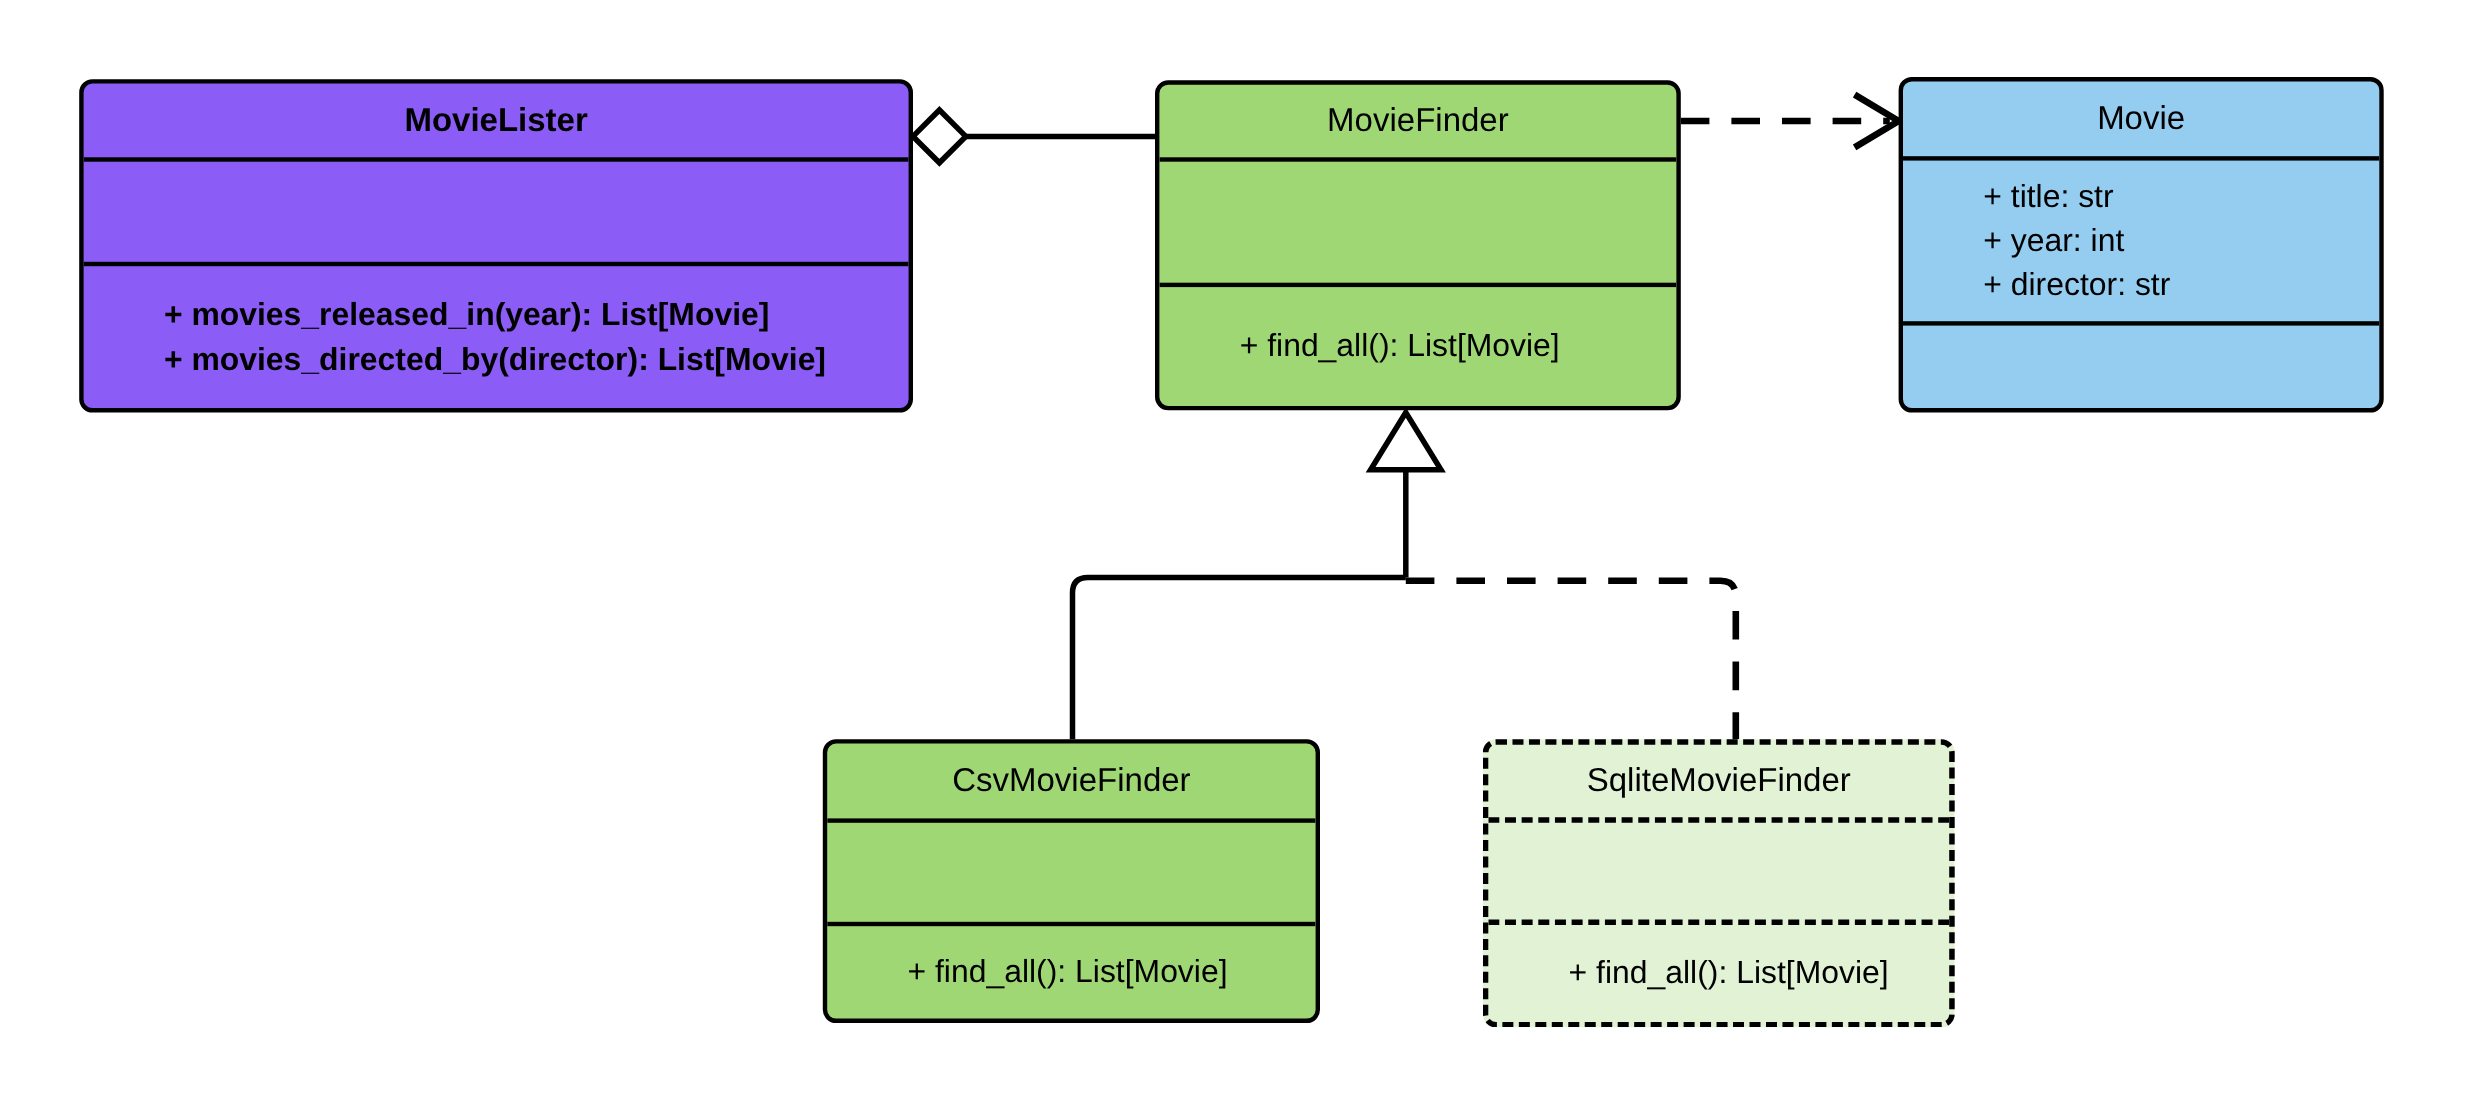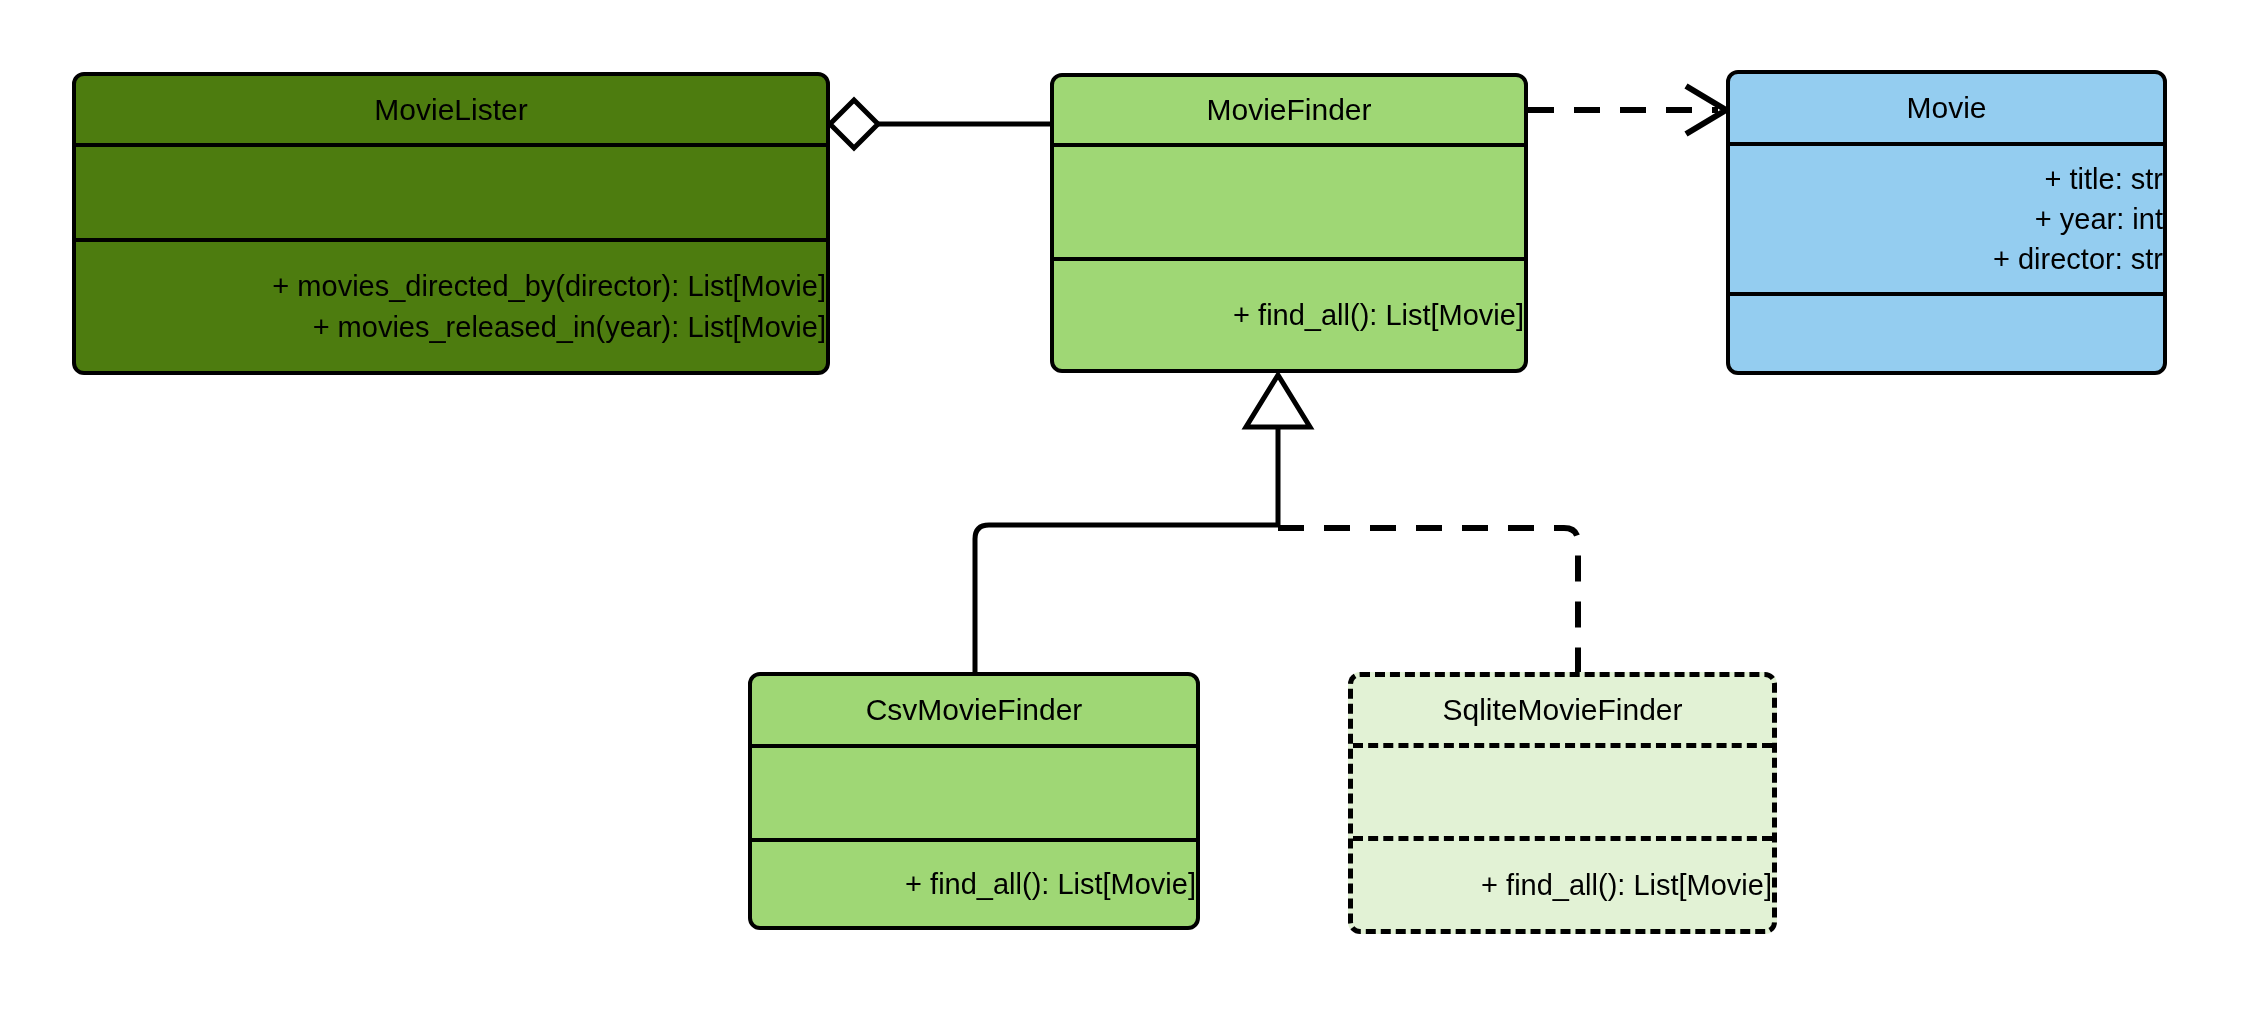--- a/index.html
+++ b/index.html
@@ -40,21 +40,21 @@
     display: flex;
     flex-direction: column;
     justify-content: center;
   }
   .compartment.name-comp {
     align-items: center;
     justify-content: center;
   }
   .compartment.attr-comp,
   .compartment.op-comp {
-    align-items: flex-end;
+    align-items: flex-start;
     justify-content: center;
     padding-left: 32px;
     margin-left: 41px;
   }
   .divider {
     height: 4px;
     background: #000000;
     flex: none;
   }
   .divider.dashed-div {
@@ -100,30 +100,30 @@
 
     <g>
       <path d="M 1278 525 L 989 525 Q 975 525 975 539 L 975 672" fill="none" stroke="#000000" stroke-width="5" stroke-linecap="butt" stroke-linejoin="round"></path>
     </g>
 
     <g>
       <path d="M 1278 528 L 1564 528 Q 1578 528 1578 542 L 1578 672" fill="none" stroke="#000000" stroke-width="6" stroke-dasharray="26,20" stroke-linecap="butt" stroke-linejoin="round"></path>
     </g>
   </svg>
 
-  <div class="uml-class" style="left:72px; top:72px; width:758px; height:303px; background:#4d7c0f;">
+  <div class="uml-class" style="left:72px; top:72px; width:758px; height:303px; background:#8b5cf6;font-weight:bold;">
     <div class="compartment name-comp" style="height:67px;">
       <span class="class-title">MovieLister</span>
     </div>
     <div class="divider"></div>
     <div class="compartment attr-comp empty-comp" style="height:91px;"></div>
     <div class="divider"></div>
     <div class="compartment op-comp" style="flex:1 1 auto;">
+      <span class="member">+ movies_released_in(year): List[Movie]</span>
       <span class="member">+ movies_directed_by(director): List[Movie]</span>
-      <span class="member">+ movies_released_in(year): List[Movie]</span>
     </div>
   </div>
 
   <div class="uml-class" style="left:1050px; top:73px; width:478px; height:300px; background:#9FD775;">
     <div class="compartment name-comp" style="height:66px;">
       <span class="class-title">MovieFinder</span>
     </div>
     <div class="divider"></div>
     <div class="compartment attr-comp empty-comp" style="height:110px;"></div>
     <div class="divider"></div>

